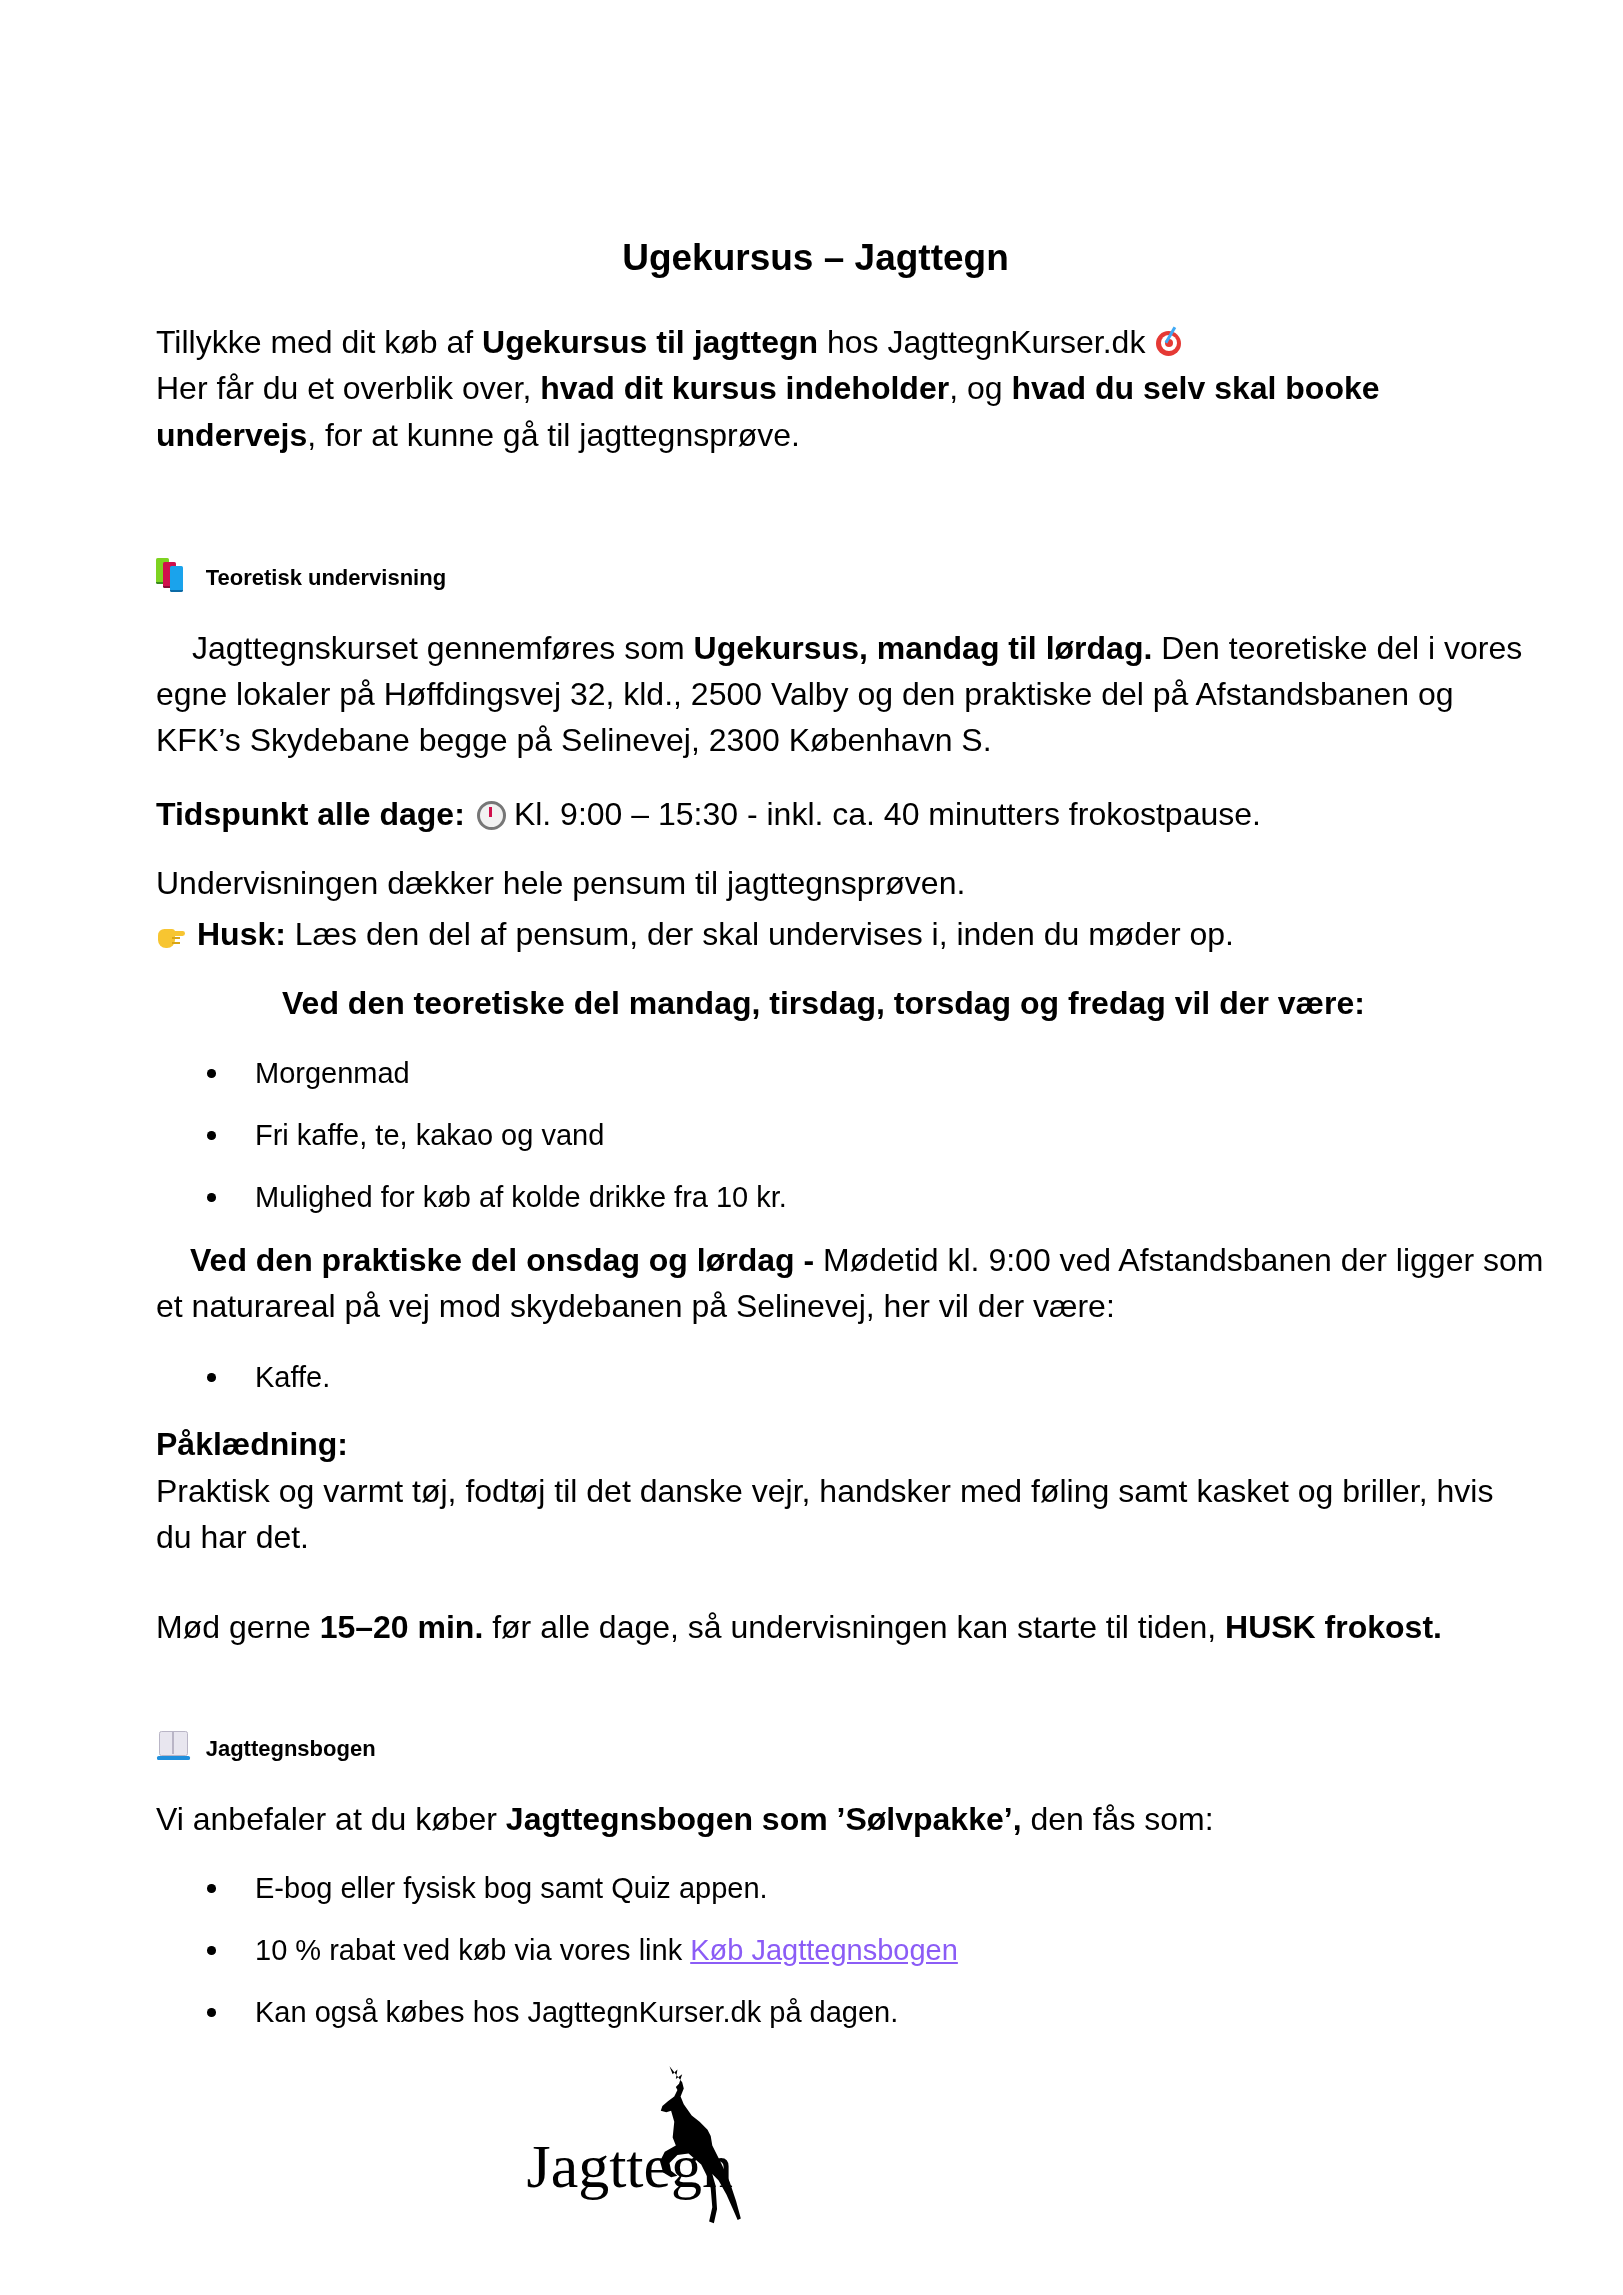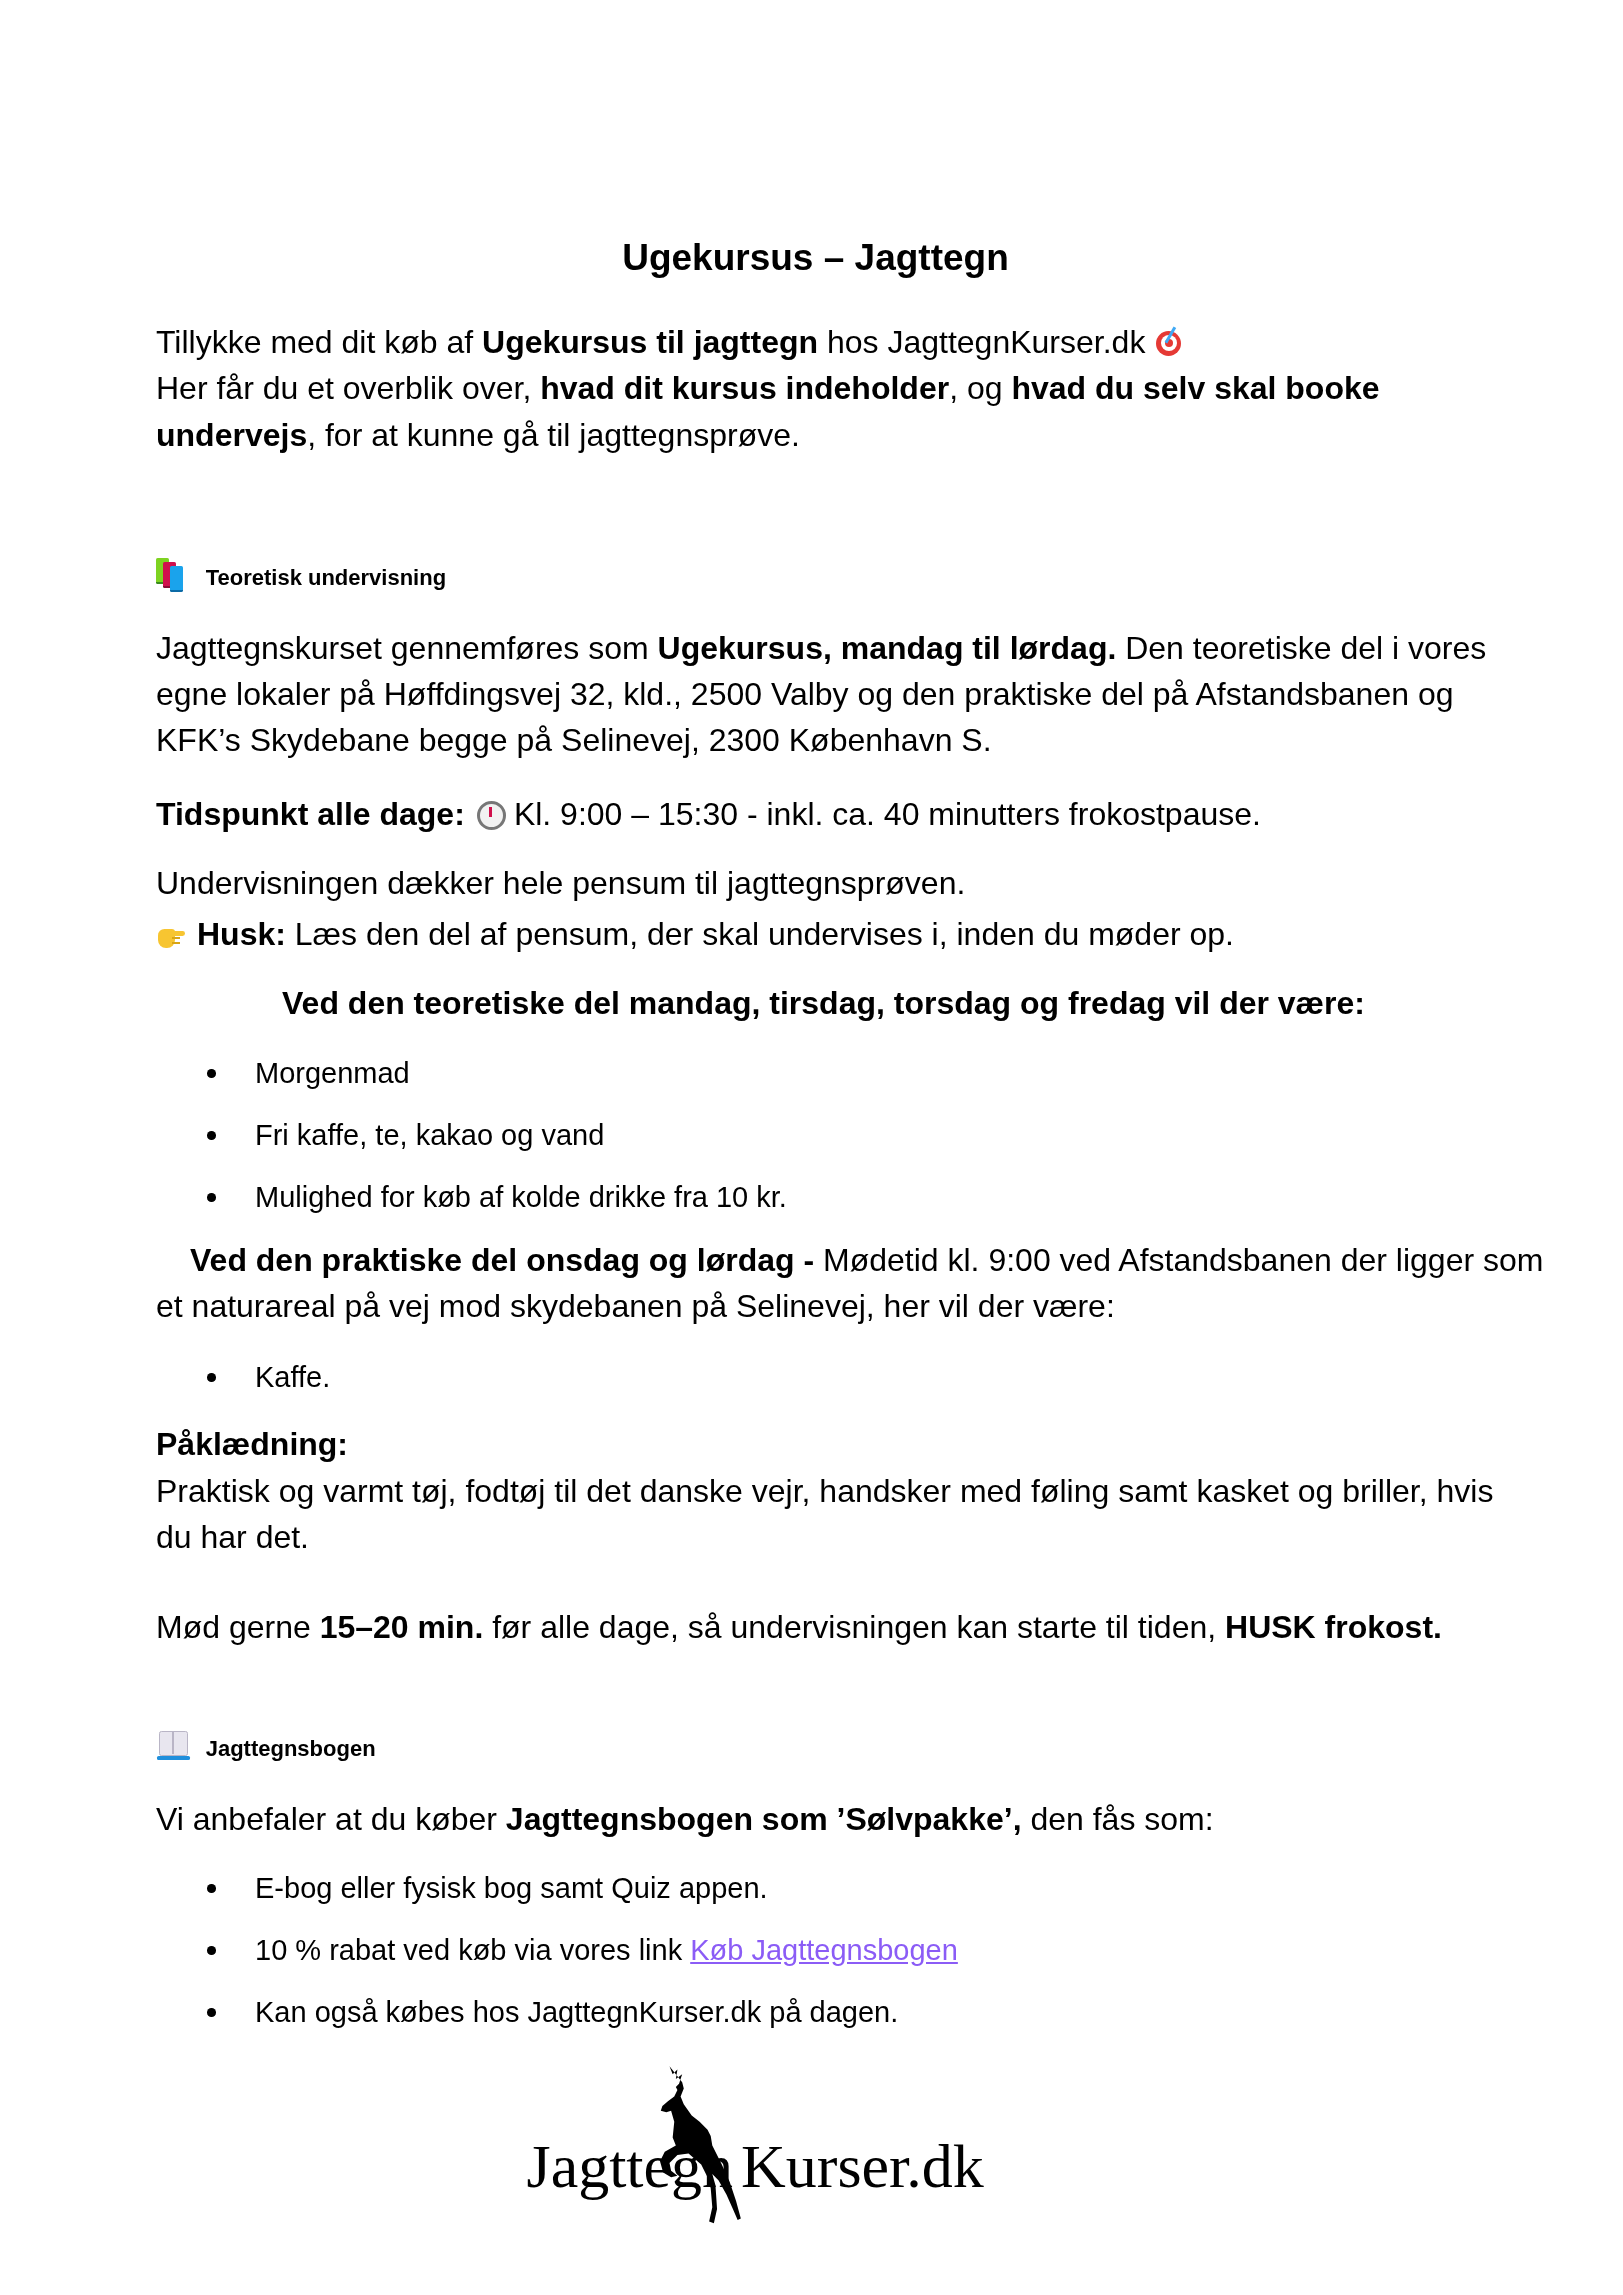--- a/index.html
+++ b/index.html
@@ -63,21 +63,21 @@
   <div class="p" style="top:412px;">
     <span class="b">undervejs</span><span>, for at kunne gå til jagttegnsprøve.</span>
   </div>
 
   <div class="h2" style="top:558px;">
     <span class="ico">
       <span class="book book1"></span><span class="book book2"></span><span class="book book3"></span>
     </span><span>Teoretisk undervisning</span>
   </div>
 
-  <div class="p" style="top:625px;">
+  <div class="p" style="top:625px;margin-left:36px;">
     <span>Jagttegnskurset gennemføres som </span><span class="b">Ugekursus, mandag til lørdag.</span><span> Den teoretiske del i vores</span>
   </div>
   <div class="p" style="top:671px;">egne lokaler på Høffdingsvej 32, kld., 2500 Valby og den praktiske del på Afstandsbanen og</div>
   <div class="p" style="top:717px;">KFK’s Skydebane begge på Selinevej, 2300 København S.</div>
 
   <div class="p" style="top:791px;">
     <span class="b">Tidspunkt alle dage:</span>
     <span class="inl-ico clock"><span class="hand"></span></span><span>Kl. 9:00 – 15:30 - inkl. ca. 40 minutters frokostpause.</span>
   </div>
 
@@ -145,15 +145,14 @@
       <span class="dot"></span>
       <span class="txt">Kan også købes hos JagttegnKurser.dk på dagen.</span>
     </div>
 </div>
 
 <div class="logo">
   <span class="logo-text" style="left:17.5px;top:64px;">Jagttegn</span>
   <svg style="position:absolute;left:151px;top:0;" width="103" height="163" viewBox="0 0 130 205">
     <path fill="#000" d="M12 0 L16 10 L22 4 L20 16 L28 10 L24 22 L20 26 L22 30 L18 38 L10 44 L3 50 L1 56 L8 58 L14 56 L18 70 L16 90 L20 100 L6 108 L0 120 L4 134 L14 140 L22 138 L14 132 L12 122 L22 112 L36 110 L52 124 L60 140 L64 154 L66 178 L62 196 L68 198 L72 180 L70 150 L66 136 L74 144 L84 162 L92 180 L98 194 L102 192 L96 170 L88 146 L78 124 L66 100 L64 88 L60 80 L50 70 L40 62 L30 48 L26 38 L30 28 L28 20 Z"></path>
   </svg>
-  <span class="logo-text" style="left:232px;top:64px;">Kurser.dk</span>
 </div>
 
 
 </body></html>

